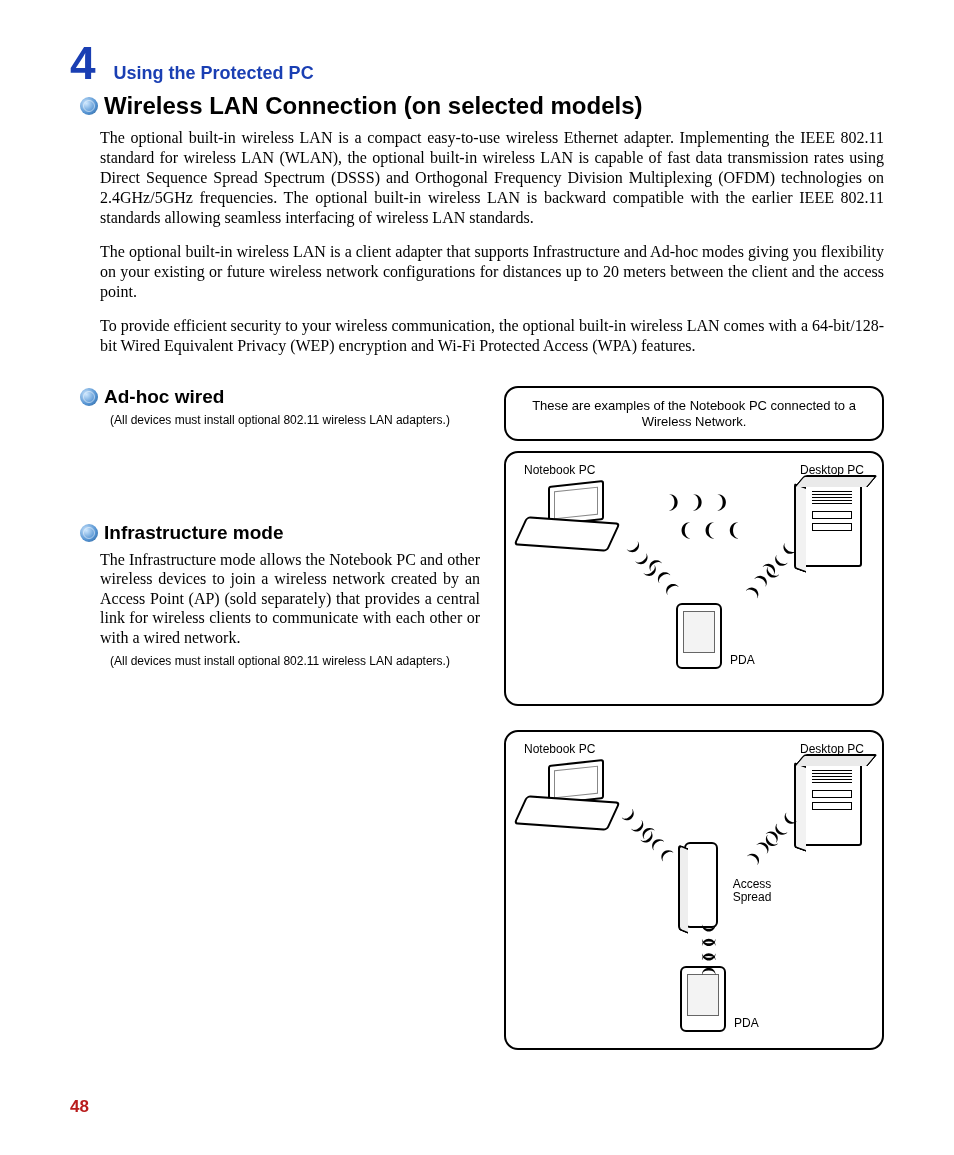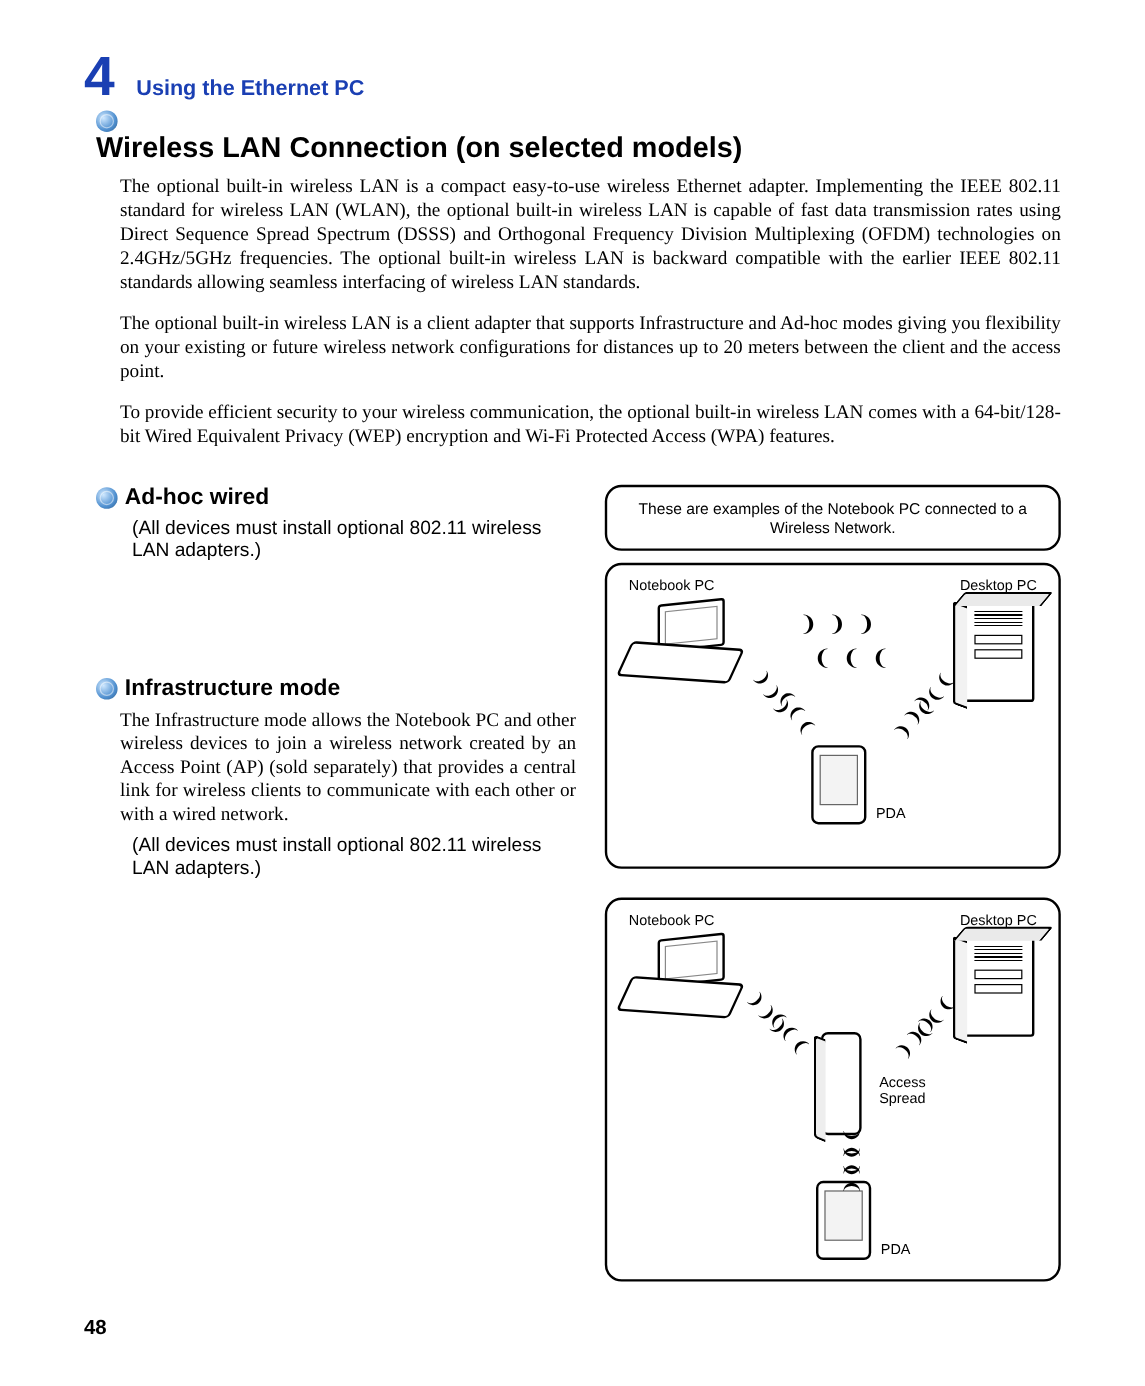--- a/index.html
+++ b/index.html
@@ -24,21 +24,21 @@
     font-family: Arial, Helvetica, sans-serif;
     margin-right: 18px;
     line-height: 1;
   }
   .chapter-title {
     font-size: 18px;
     font-weight: bold;
     color: #1a3fb3;
     font-family: Arial, Helvetica, sans-serif;
   }
-  .h1-row { display: flex; margin-bottom: 8px; margin-left: 10px; flex-direction: column;}
+  .h1-row { display: flex; align-items: center; margin-bottom: 8px; margin-left: 10px;}
   .h2-row { display: flex; align-items: center; margin-bottom: 6px; margin-left: 10px;}
   .globe-icon {
     width: 18px; height: 18px;
     border-radius: 50%;
     background: radial-gradient(circle at 35% 35%, #cfe8ff 0%, #5090d0 60%, #2c5c8c 100%);
     position: relative;
     margin-right: 6px;
     flex: 0 0 auto;
   }
   .globe-icon::after {
@@ -72,21 +72,21 @@
   .left-col { flex: 1 1 0; }
   .right-col { flex: 0 0 380px; }
   p.body-narrow {
     font-size: 16px;
     line-height: 1.22;
     margin: 0 0 8px 30px;
     text-align: justify;
   }
   .note {
     font-family: Arial, Helvetica, sans-serif;
-    font-size: 16px;
+    font-size: 12px;
     line-height: 1.15;
     margin: 6px 0 30px 40px;
   }
   .caption-box {
     border: 2px solid #000;
     border-radius: 14px;
     padding: 10px 24px;
     font-family: Arial, Helvetica, sans-serif;
     font-size: 13px;
     text-align: center;
@@ -167,30 +167,30 @@
     border-radius:4px 0 0 4px;
   }
   .waves { position:absolute; font-size: 18px; letter-spacing: 2px; color:#000; font-family: Arial, sans-serif; line-height:1;}
   .waves.small{ font-size:15px;}
   .page-num {
     position: absolute;
     left: 70px;
     bottom: 38px;
     font-family: Arial, Helvetica, sans-serif;
     font-weight: bold;
-    color: #000000;
+    color: #b91c1c;
     font-size: 17px;
   }
 </style>
 </head>
 <body>
 
 <div class="chapter-head">
   <div class="chapter-num">4</div>
-  <div class="chapter-title">Using the Ethernet PC</div>
+  <div class="chapter-title">Using the Protected PC</div>
 </div>
 
 <div class="h1-row">
   <span class="globe-icon"></span>
   <h1 class="section">Wireless LAN Connection (on selected models)</h1>
 </div>
 
 <p class="body">The optional built-in wireless LAN is a compact easy-to-use wireless Ethernet adapter. Implementing the IEEE 802.11 standard for wireless LAN (WLAN), the optional built-in wireless LAN is capable of fast data transmission rates using Direct Sequence Spread Spectrum (DSSS) and Orthogonal Frequency Division Multiplexing (OFDM) technologies on 2.4GHz/5GHz frequencies. The optional built-in wireless LAN is backward compatible with the earlier IEEE 802.11 standards allowing seamless interfacing of wireless LAN standards.</p>
 <p class="body">The optional built-in wireless LAN is a client adapter that supports Infrastructure and Ad-hoc modes giving you flexibility on your existing or future wireless network configurations for distances up to 20 meters between the client and the access point.</p>
 <p class="body">To provide efficient security to your wireless communication, the optional built-in wireless LAN comes with a 64-bit/128-bit Wired Equivalent Privacy (WEP) encryption and Wi-Fi Protected Access (WPA) features.</p>

